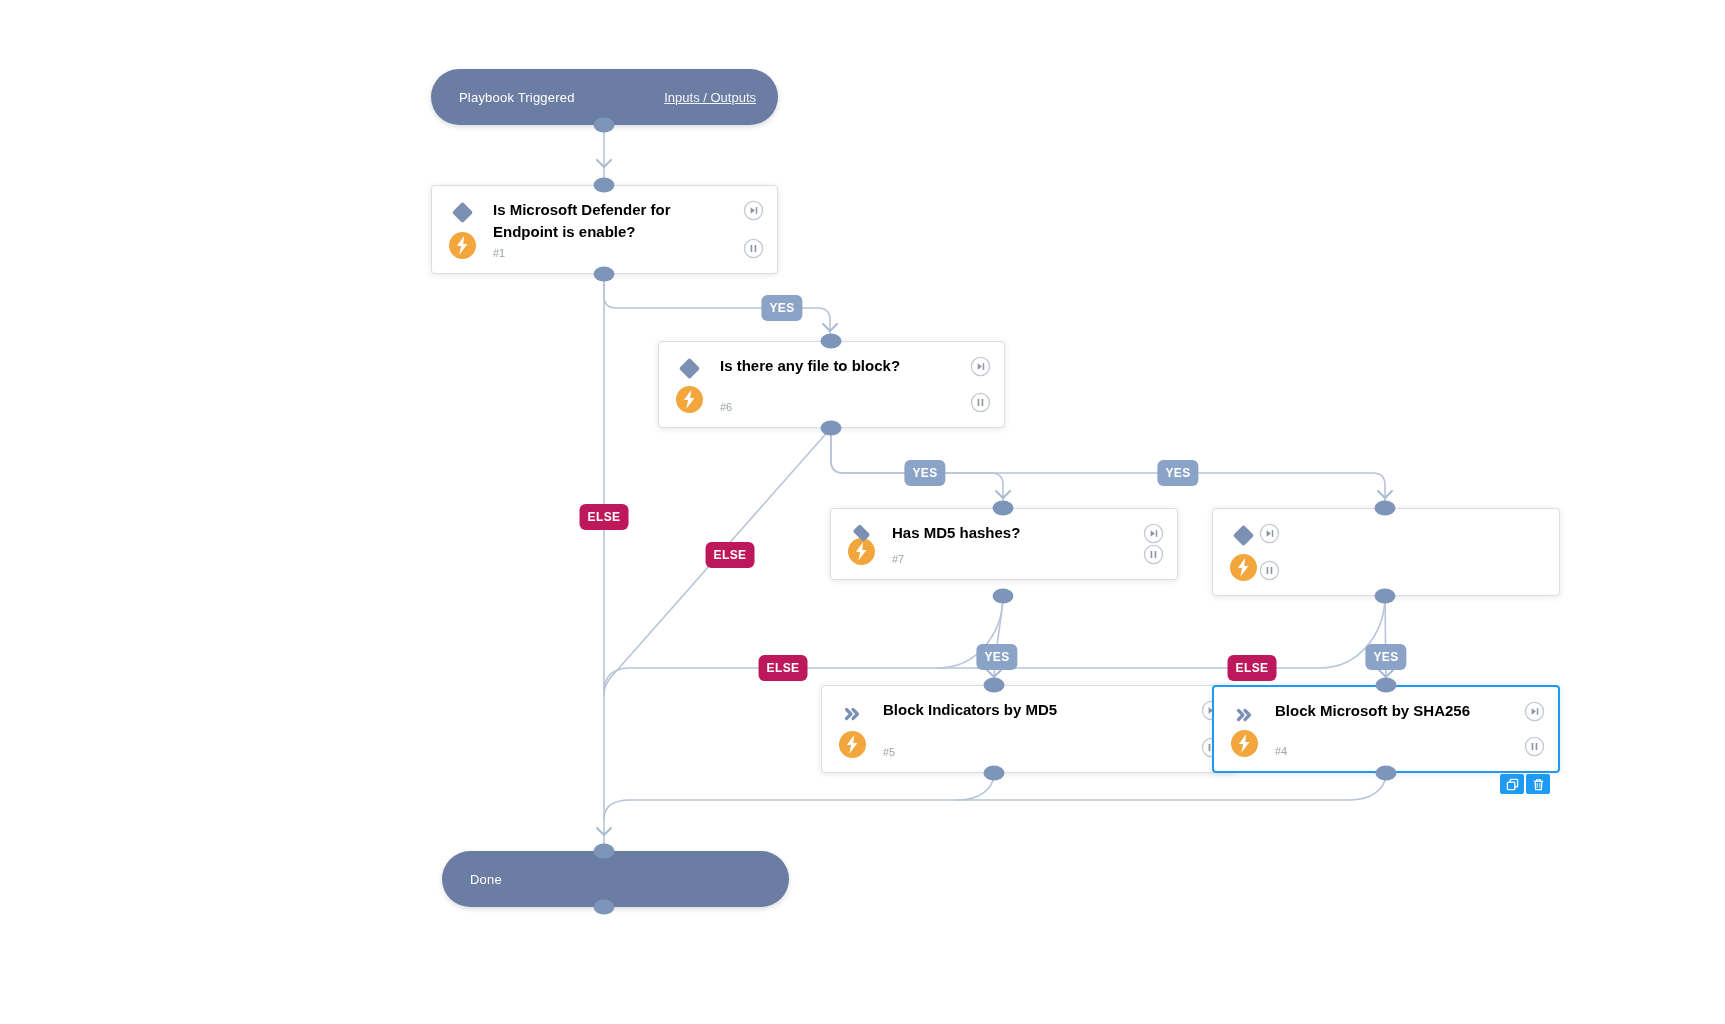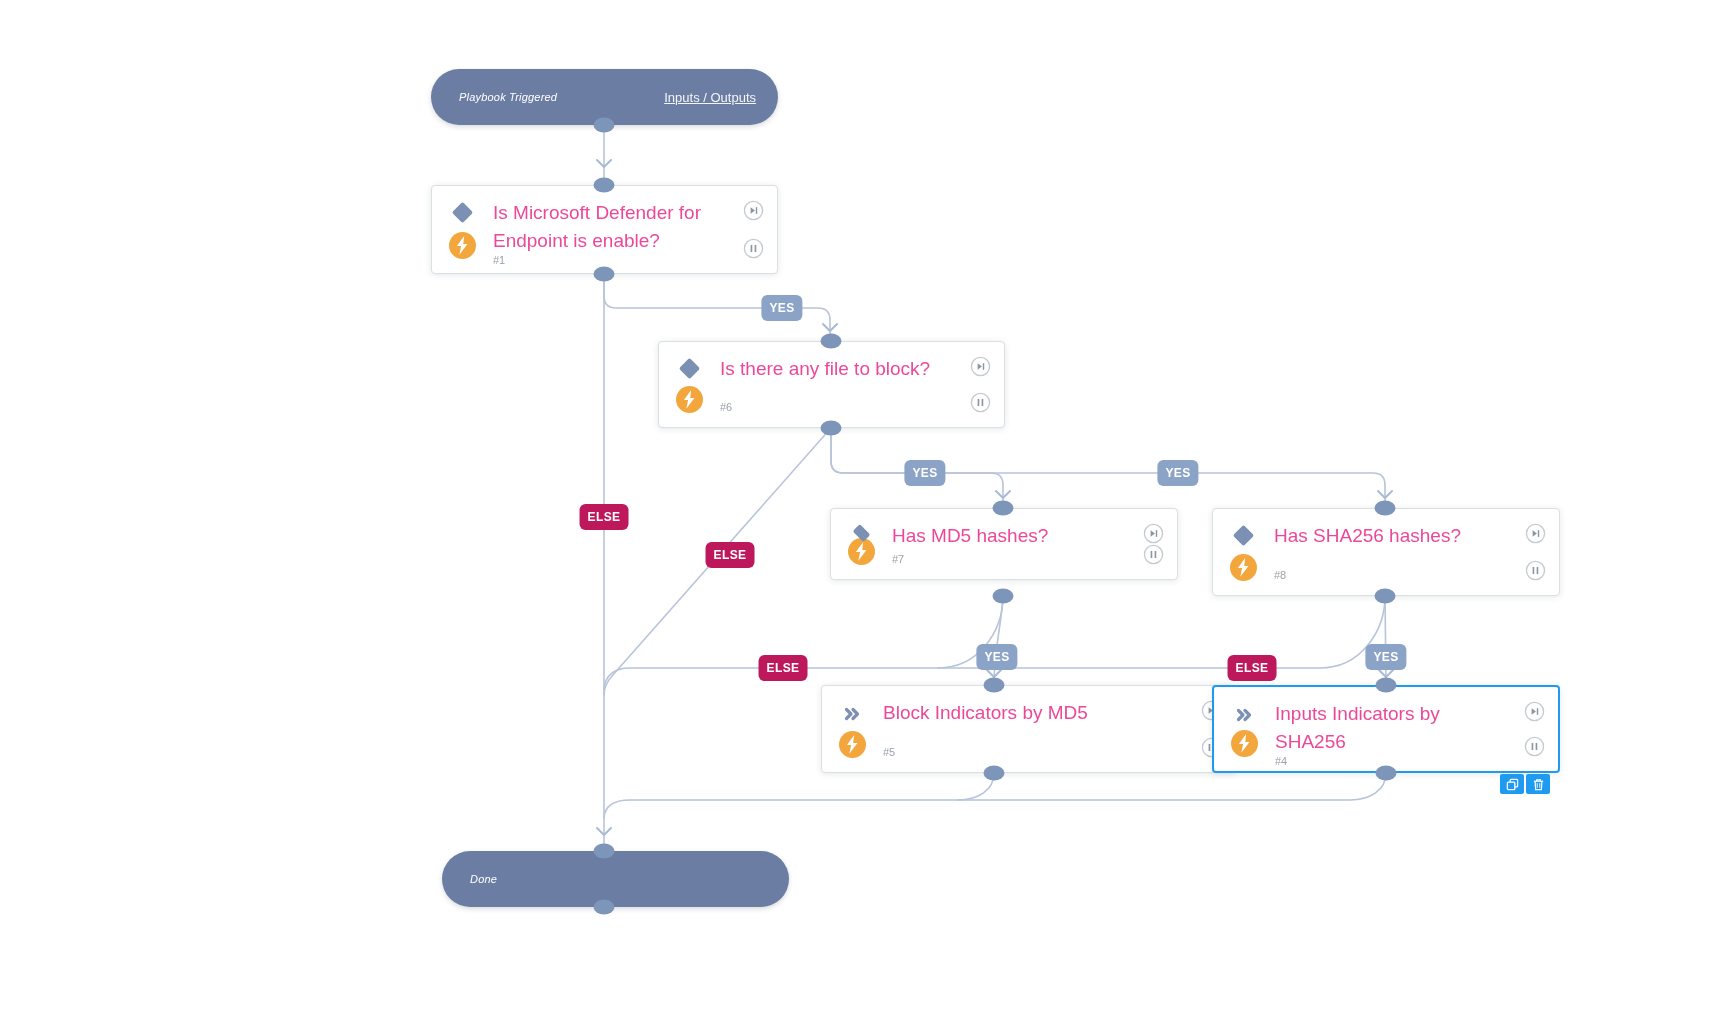--- a/index.html
+++ b/index.html
@@ -8,35 +8,35 @@
     font-family:"Liberation Sans",sans-serif;
   }
   svg.wires{position:absolute;left:0;top:0;z-index:1;}
   
   .pill{
     position:absolute;z-index:2;height:56px;background:#6b7da3;border-radius:28px;
     display:flex;align-items:center;justify-content:space-between;
     padding:0 22px 0 28px;box-sizing:border-box;color:#fff;cursor:pointer;
     box-shadow:0 2px 5px rgba(40,55,70,.18);
   }
-  .pill-title{font-size:11px;letter-spacing:.2px;font-style:italic;}
+  .pill-title{font-size:13px;letter-spacing:.2px;}
   .pill-link{font-size:13px;color:rgba(255,255,255,.92);text-decoration:underline;}
   
   .node{
     position:absolute;z-index:2;background:#fff;border:1px solid #dadfe5;border-radius:4px;
     box-shadow:0 1px 6px rgba(40,55,70,.12);display:flex;
     padding:12px 12px 12px 16px;box-sizing:border-box;cursor:pointer;
   }
   .node.selected{border:2px solid #1e9bf0;}
   .col-left{display:flex;flex-direction:column;justify-content:space-between;align-items:center;width:28px;padding:4px 0 2px;}
   .diamond{width:15px;height:15px;background:#7b90b3;border-radius:2px;transform:rotate(45deg);margin-top:3px;}
   .bolt svg{width:27px;height:27px;display:block;}
   .chevrons svg{width:20px;height:20px;display:block;margin-top:2px;}
   .col-body{flex:1;display:flex;flex-direction:column;justify-content:space-between;margin-left:17px;padding:1px 0 2px;}
-  .node-title{font-size:19px;font-weight:400;color:#ec4899;line-height:1.45;max-width:222px;}
+  .node-title{font-size:15px;font-weight:700;color:#000000;line-height:1.45;max-width:222px;}
   .node-id{font-size:11px;color:#9aa2ab;}
   .col-right{display:flex;flex-direction:column;justify-content:space-between;align-items:center;width:24px;padding:2px 0;}
   .circle-icon{display:block;cursor:pointer;}
   .circle-icon svg{width:21px;height:21px;display:block;}
   
   .dot{
     position:absolute;z-index:3;width:21px;height:15px;background:#7e95ba;border-radius:50%;
     transform:translate(-50%,-50%);cursor:pointer;
   }
   
@@ -186,24 +186,20 @@
   <div class="node" style="left:1212px;top:508px;width:348px;height:88px;">
     <div class="col-left">
       <span class="diamond"></span>
       <span class="bolt">
         <svg viewBox="0 0 26 26">
             <circle cx="13" cy="13" r="13" fill="#f2a63c"></circle>
             <path d="M14.6 3.8 L7.6 13.6 h4.1 l-1.8 8.2 L17.8 11.6 h-4.1 z" fill="#fff"></path>
           </svg>
       </span>
     </div>
-    <div class="col-body">
-      <div class="node-title">Has SHA256 hashes?</div>
-      <div class="node-id">#8</div>
-    </div>
     <div class="col-right">
       <span class="circle-icon">
         <svg viewBox="0 0 22 22" fill="none">
             <circle cx="11" cy="11" r="9.5" stroke="#c5cad1" stroke-width="1.4"></circle>
             <path d="M8 7.5 L12.5 11 L8 14.5 Z" fill="#8d959f"></path>
             <rect x="13.4" y="7.5" width="1.5" height="7" fill="#8d959f"></rect>
           </svg>
       </span>
       <span class="circle-icon">
         <svg viewBox="0 0 22 22" fill="none">
@@ -261,21 +257,21 @@
           </svg>
       </span>
       <span class="bolt">
         <svg viewBox="0 0 26 26">
             <circle cx="13" cy="13" r="13" fill="#f2a63c"></circle>
             <path d="M14.6 3.8 L7.6 13.6 h4.1 l-1.8 8.2 L17.8 11.6 h-4.1 z" fill="#fff"></path>
           </svg>
       </span>
     </div>
     <div class="col-body">
-      <div class="node-title">Inputs Indicators by SHA256</div>
+      <div class="node-title">Block Microsoft by SHA256</div>
       <div class="node-id">#4</div>
     </div>
     <div class="col-right">
       <span class="circle-icon">
         <svg viewBox="0 0 22 22" fill="none">
             <circle cx="11" cy="11" r="9.5" stroke="#c5cad1" stroke-width="1.4"></circle>
             <path d="M8 7.5 L12.5 11 L8 14.5 Z" fill="#8d959f"></path>
             <rect x="13.4" y="7.5" width="1.5" height="7" fill="#8d959f"></rect>
           </svg>
       </span>

